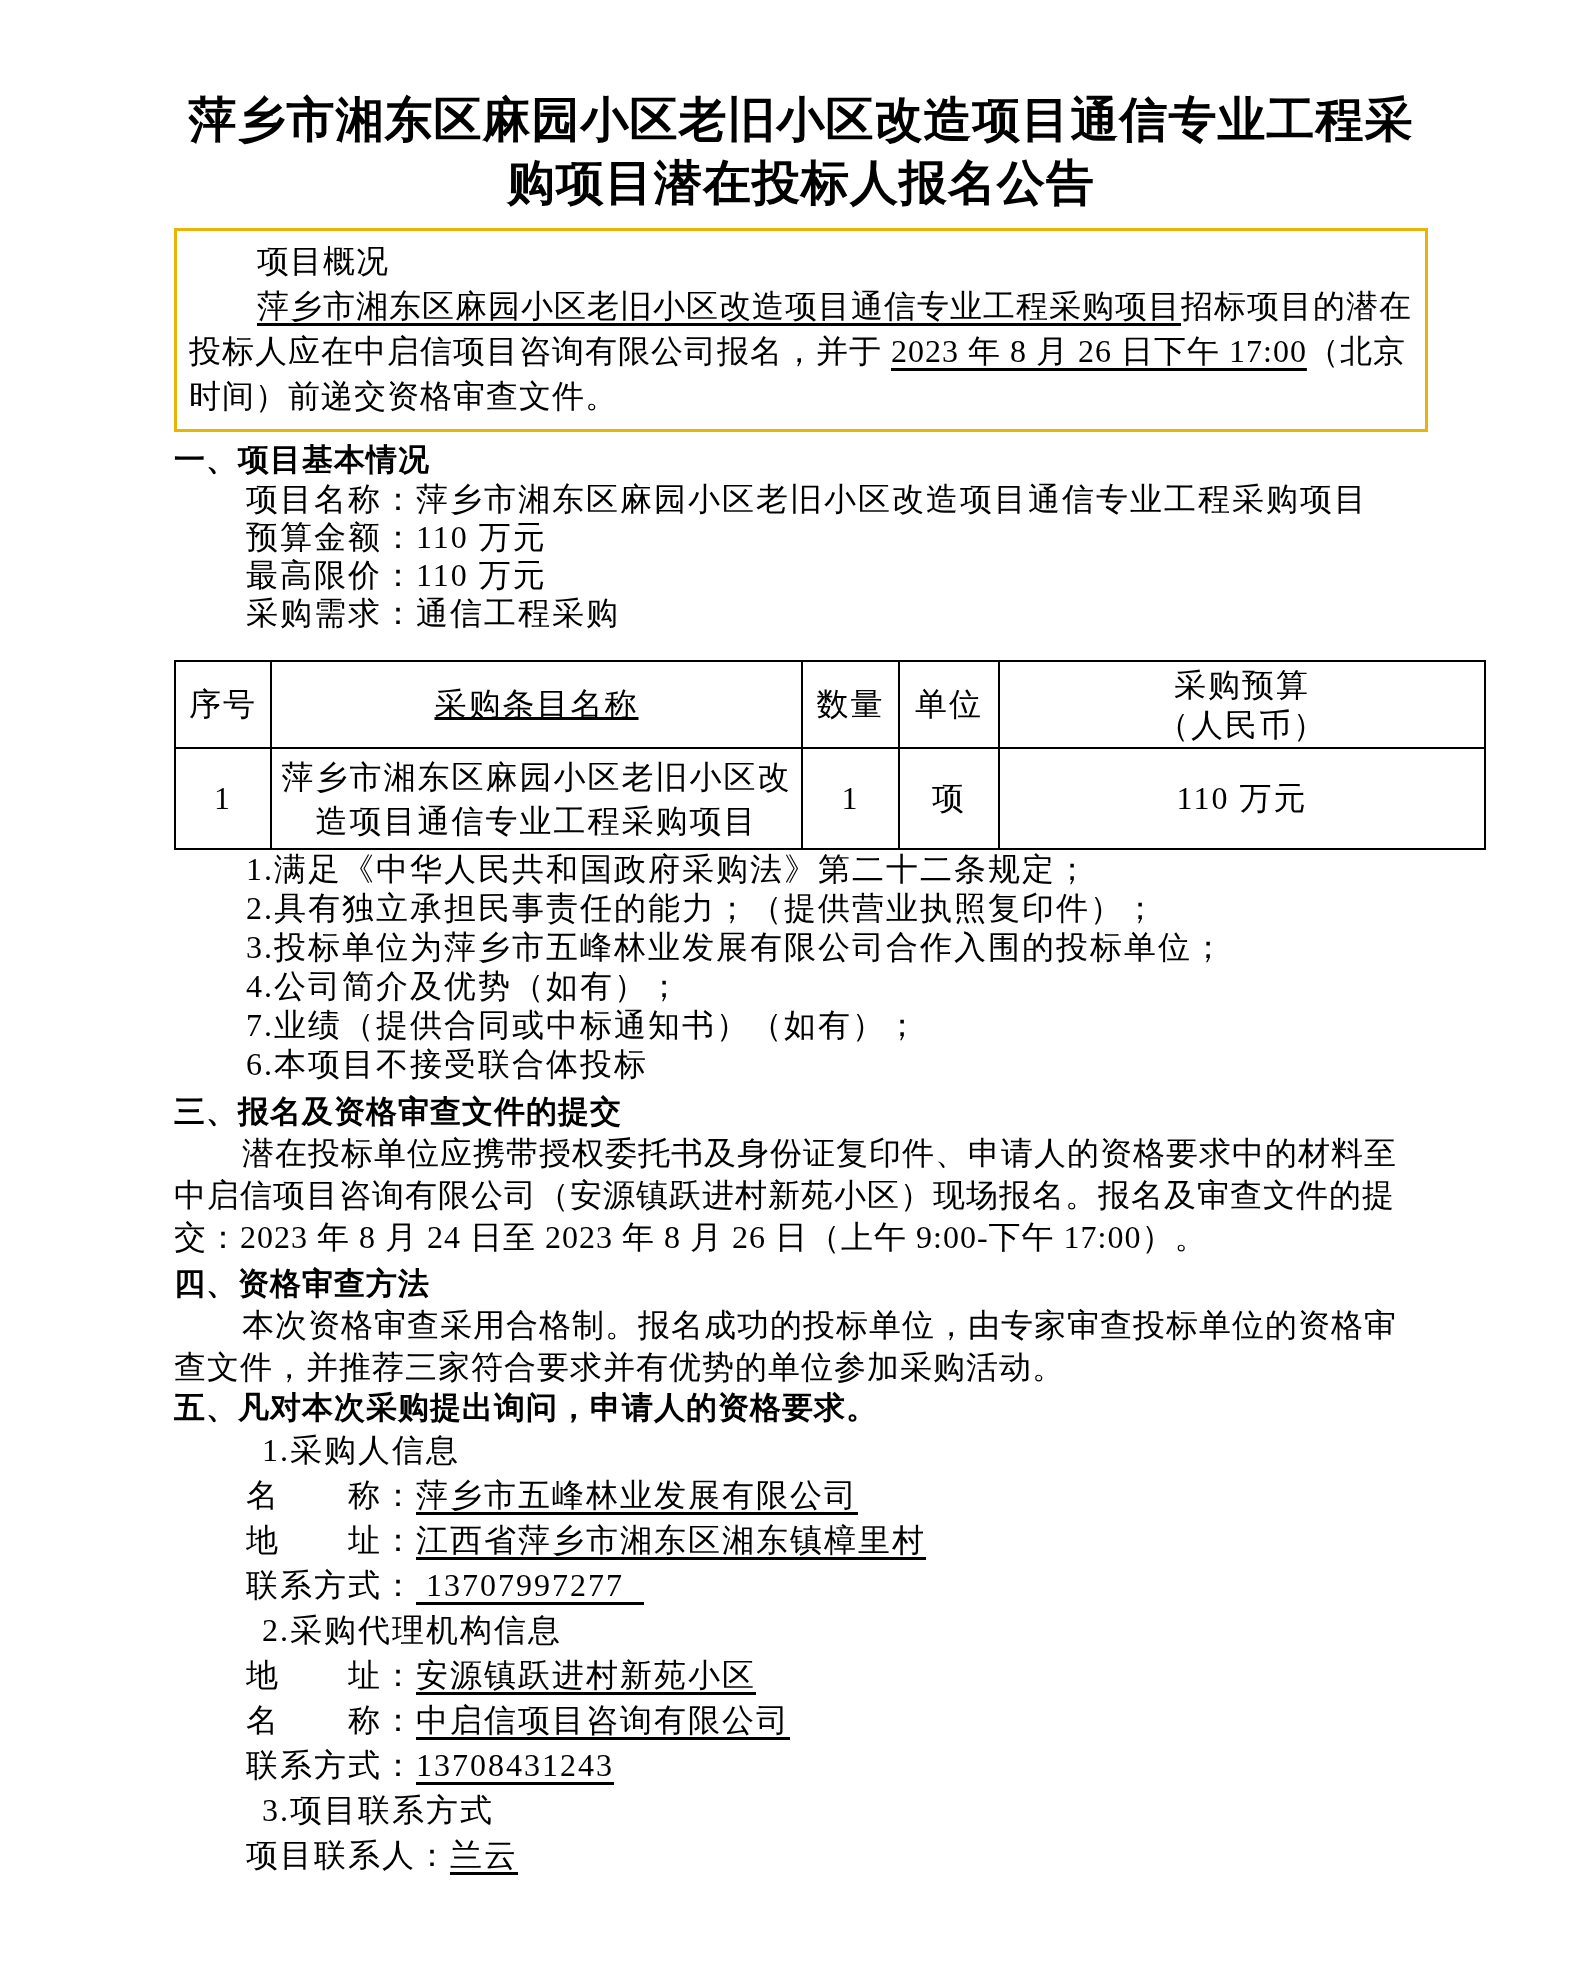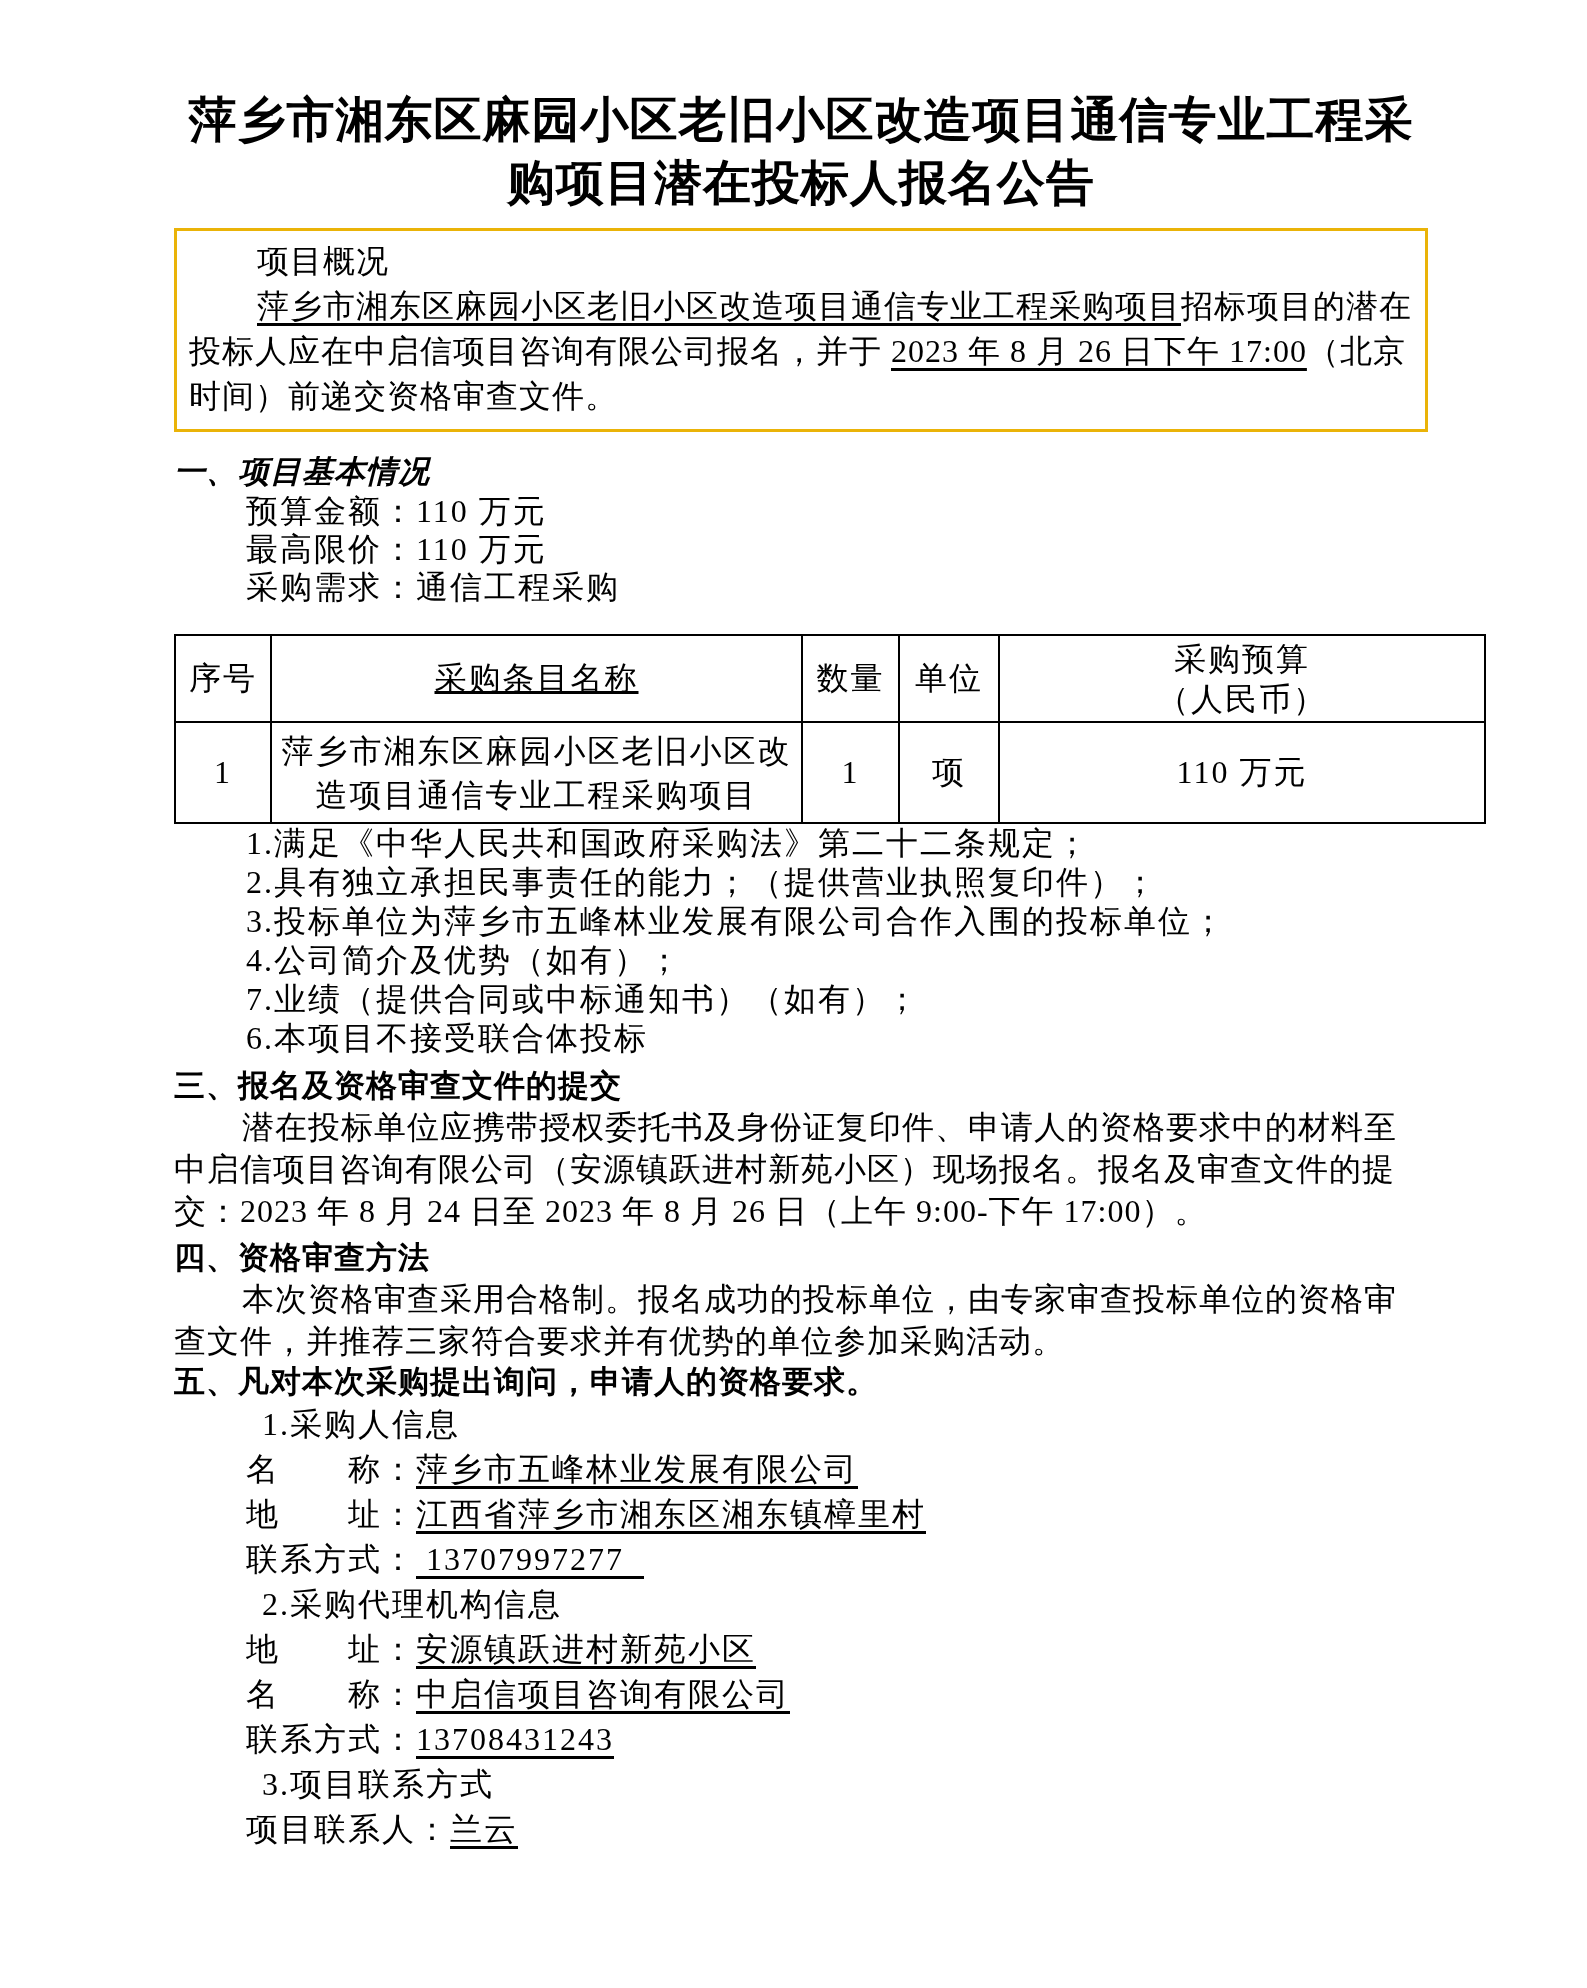--- a/index.html
+++ b/index.html
@@ -28,21 +28,21 @@
   }
   .overview-box p { margin:0; font-size:32px; line-height:45px; letter-spacing:1px; }
   .ti { text-indent:68px; }
 
   
   .h-section {
     font-family:"Liberation Sans", sans-serif;
     font-weight:700; font-size:31px; line-height:40px;
     letter-spacing:1px; margin:0; width:1254px;
   }
-  .mt16 { margin-top:20px;font-style:italic; }
+  .mt16 { margin-top:8px; }
   .mt26 { margin-top:26px; }
   .mt8  { margin-top:8px; }
   .mt6  { margin-top:6px; }
 
   
   .line { margin:0; font-size:32px; letter-spacing:2px; width:1254px; }
   .s1-item { line-height:38px; padding-left:72px; }
   .s2-item { line-height:39px; padding-left:72px; }
   .para    { line-height:42px; letter-spacing:1px; text-indent:68px; }
   .s5-line { line-height:45px; padding-left:72px; }
@@ -80,20 +80,21 @@
     <span>萍乡市湘东区麻园小区老旧小区改造项目通信专业工程采</span><br>
     <span>购项目潜在投标人报名公告</span>
   </h1>
 
   <div class="overview-box">
     <p class="ti">项目概况</p>
     <p class="ti"><span class="u">萍乡市湘东区麻园小区老旧小区改造项目通信专业工程采购项目</span><span>招标项目的潜在投标人应在中启信项目咨询有限公司报名，并于 </span><span class="u">2023 年 8 月 26 日下午 17:00</span><span>（北京时间）前递交资格审查文件。</span></p>
   </div>
 
   <h2 class="h-section mt16">一、项目基本情况</h2>
+  <p class="line s1-item">项目名称：萍乡市湘东区麻园小区老旧小区改造项目通信专业工程采购项目</p>
   <p class="line s1-item">预算金额：110 万元</p>
   <p class="line s1-item">最高限价：110 万元</p>
   <p class="line s1-item">采购需求：通信工程采购</p>
 
   <table class="items">
     <tbody>
         <tr class="hdr">
       <td class="col-seq">序号</td>
       <td class="col-name">采购条目名称</td>
       <td class="col-qty">数量</td>

